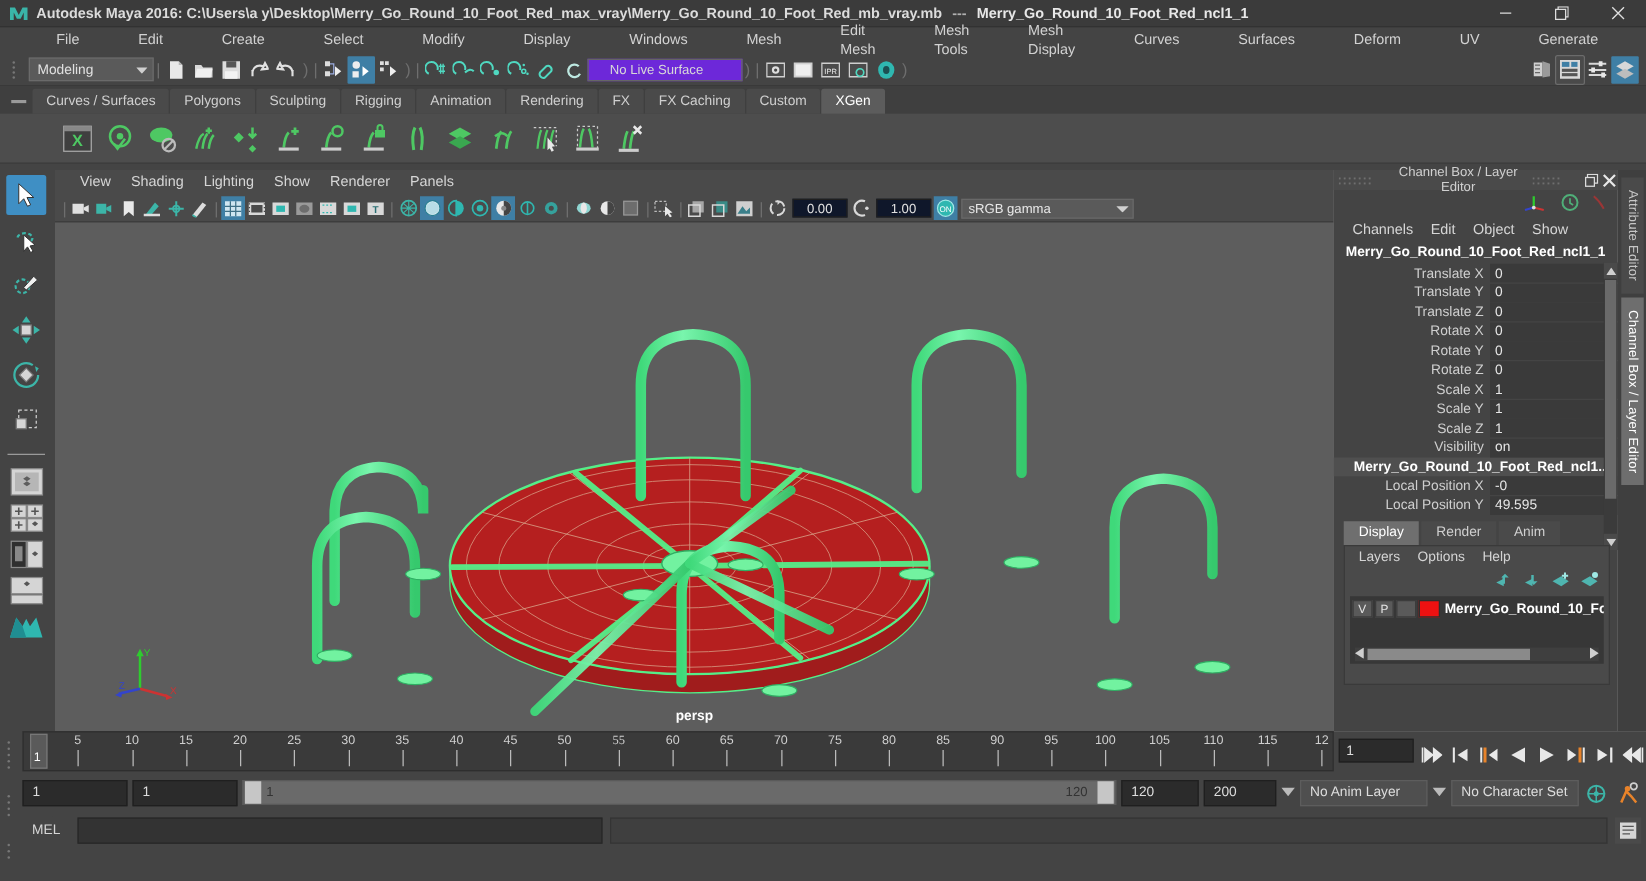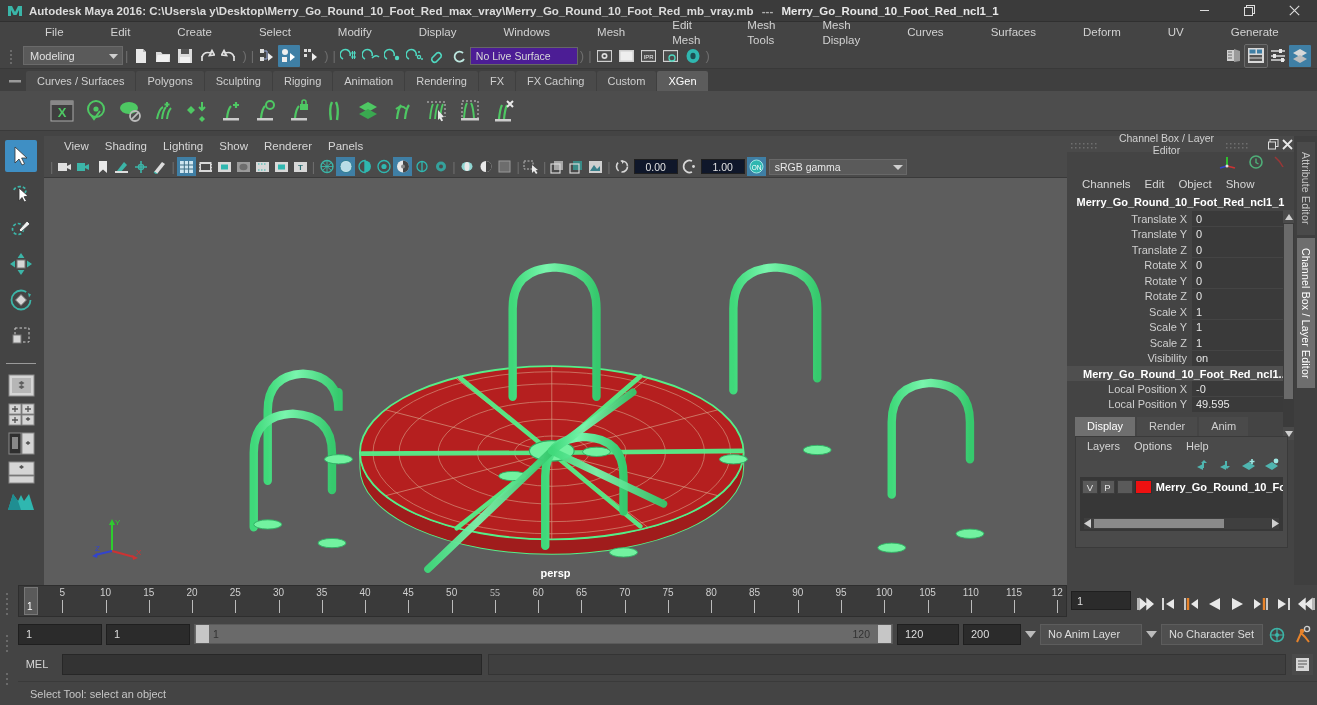--- a/index.html
+++ b/index.html
@@ -46,22 +46,22 @@
   .menuset .arw {
     position: absolute; right: 4px; top: 0; bottom: 0; display:flex; align-items:center;
   }
   .icobtn {
     width: 22px; height: 22px; display: flex; align-items: center; justify-content: center;
     flex: none; border-radius: 1px;
   }
   .icobtn.on { background: #3f7fa5; }
   .icobtn.on2 { background: #4a4a4a; outline:1px solid #6b6b6b; }
   .livesurface {
-    width: 108px; height: 18px; background: #4c1d95; border: 1px solid #666;
-    font-size: 10.5px; color: #d8d8d8; display:flex; align-items:center; padding-left:5px;
+    width: 124px; height: 18px; background: #6d28d9; border: 1px solid #666;
+    font-size: 10.5px; color: #d8d8d8; display:flex; align-items:center; padding-left:17px;
   }
   .rpipe { color:#6e6e6e; font-size:13px; padding:0 2px;}
   .right-icons { margin-left: auto; display:flex; align-items:center; padding-right: 6px; }
 
   
   .shelfbar { height: 22px; background: #3f3f3f; display:flex; align-items:flex-end; padding-left: 4px; }
   .shelf-handle { width: 22px; height:20px; display:flex; align-items:center; justify-content:center; }
   .shelf-tab {
     padding: 3px 11px 3px; font-size: 11px; color: #cfcfcf; background: #4a4a4a;
     margin-right: 1px; height: 20px; line-height: 14px; border-top-left-radius:2px; border-top-right-radius:2px;
@@ -1373,17 +1373,14 @@
     <input class="cmd-in" value="" style="">
     <div class="cmd-out"></div>
     <div class="cmd-btn">
       <svg width="15" height="15">
           <rect x="1" y="1" width="13" height="13" fill="#d6d6d6"></rect>
           <path d="M3 4 h9 M3 7 h9 M3 10 h6" stroke="#555"></path>
         </svg>
     </div>
   </div>
 
-  <div class="helpline">
-    <span class="help-txt">Select Tool: select an object</span>
-  </div>
 
 </div>
 
 </body></html>

